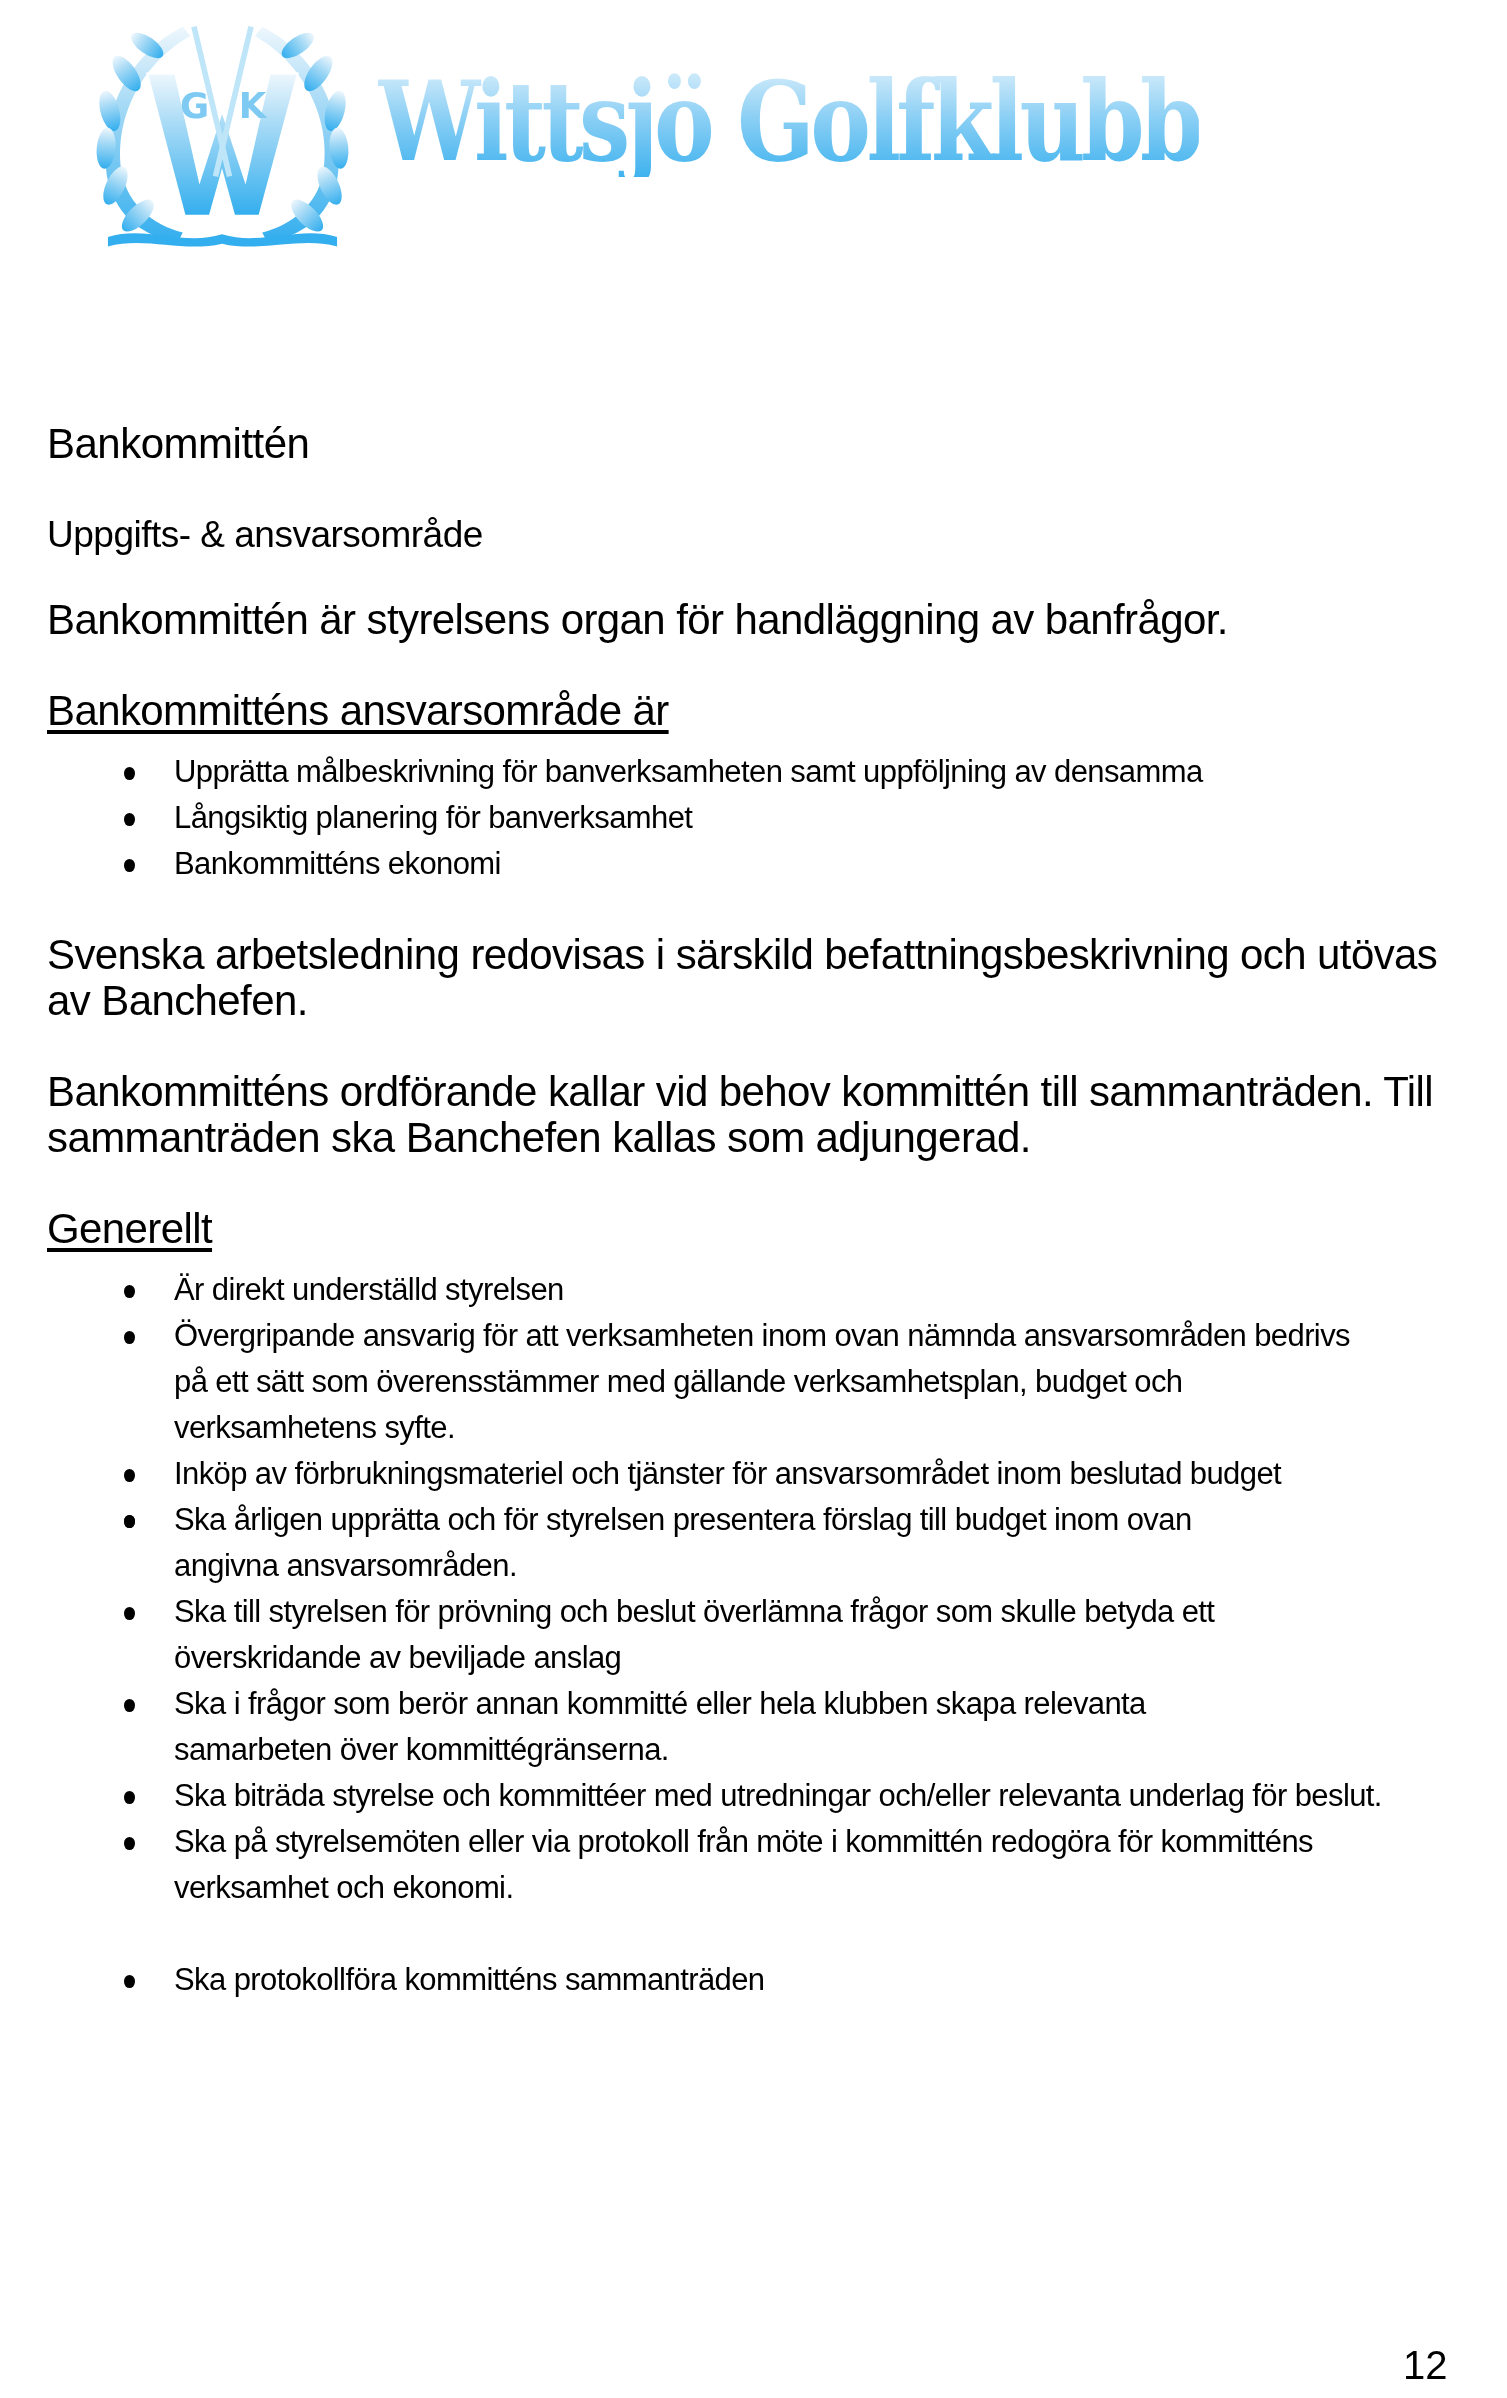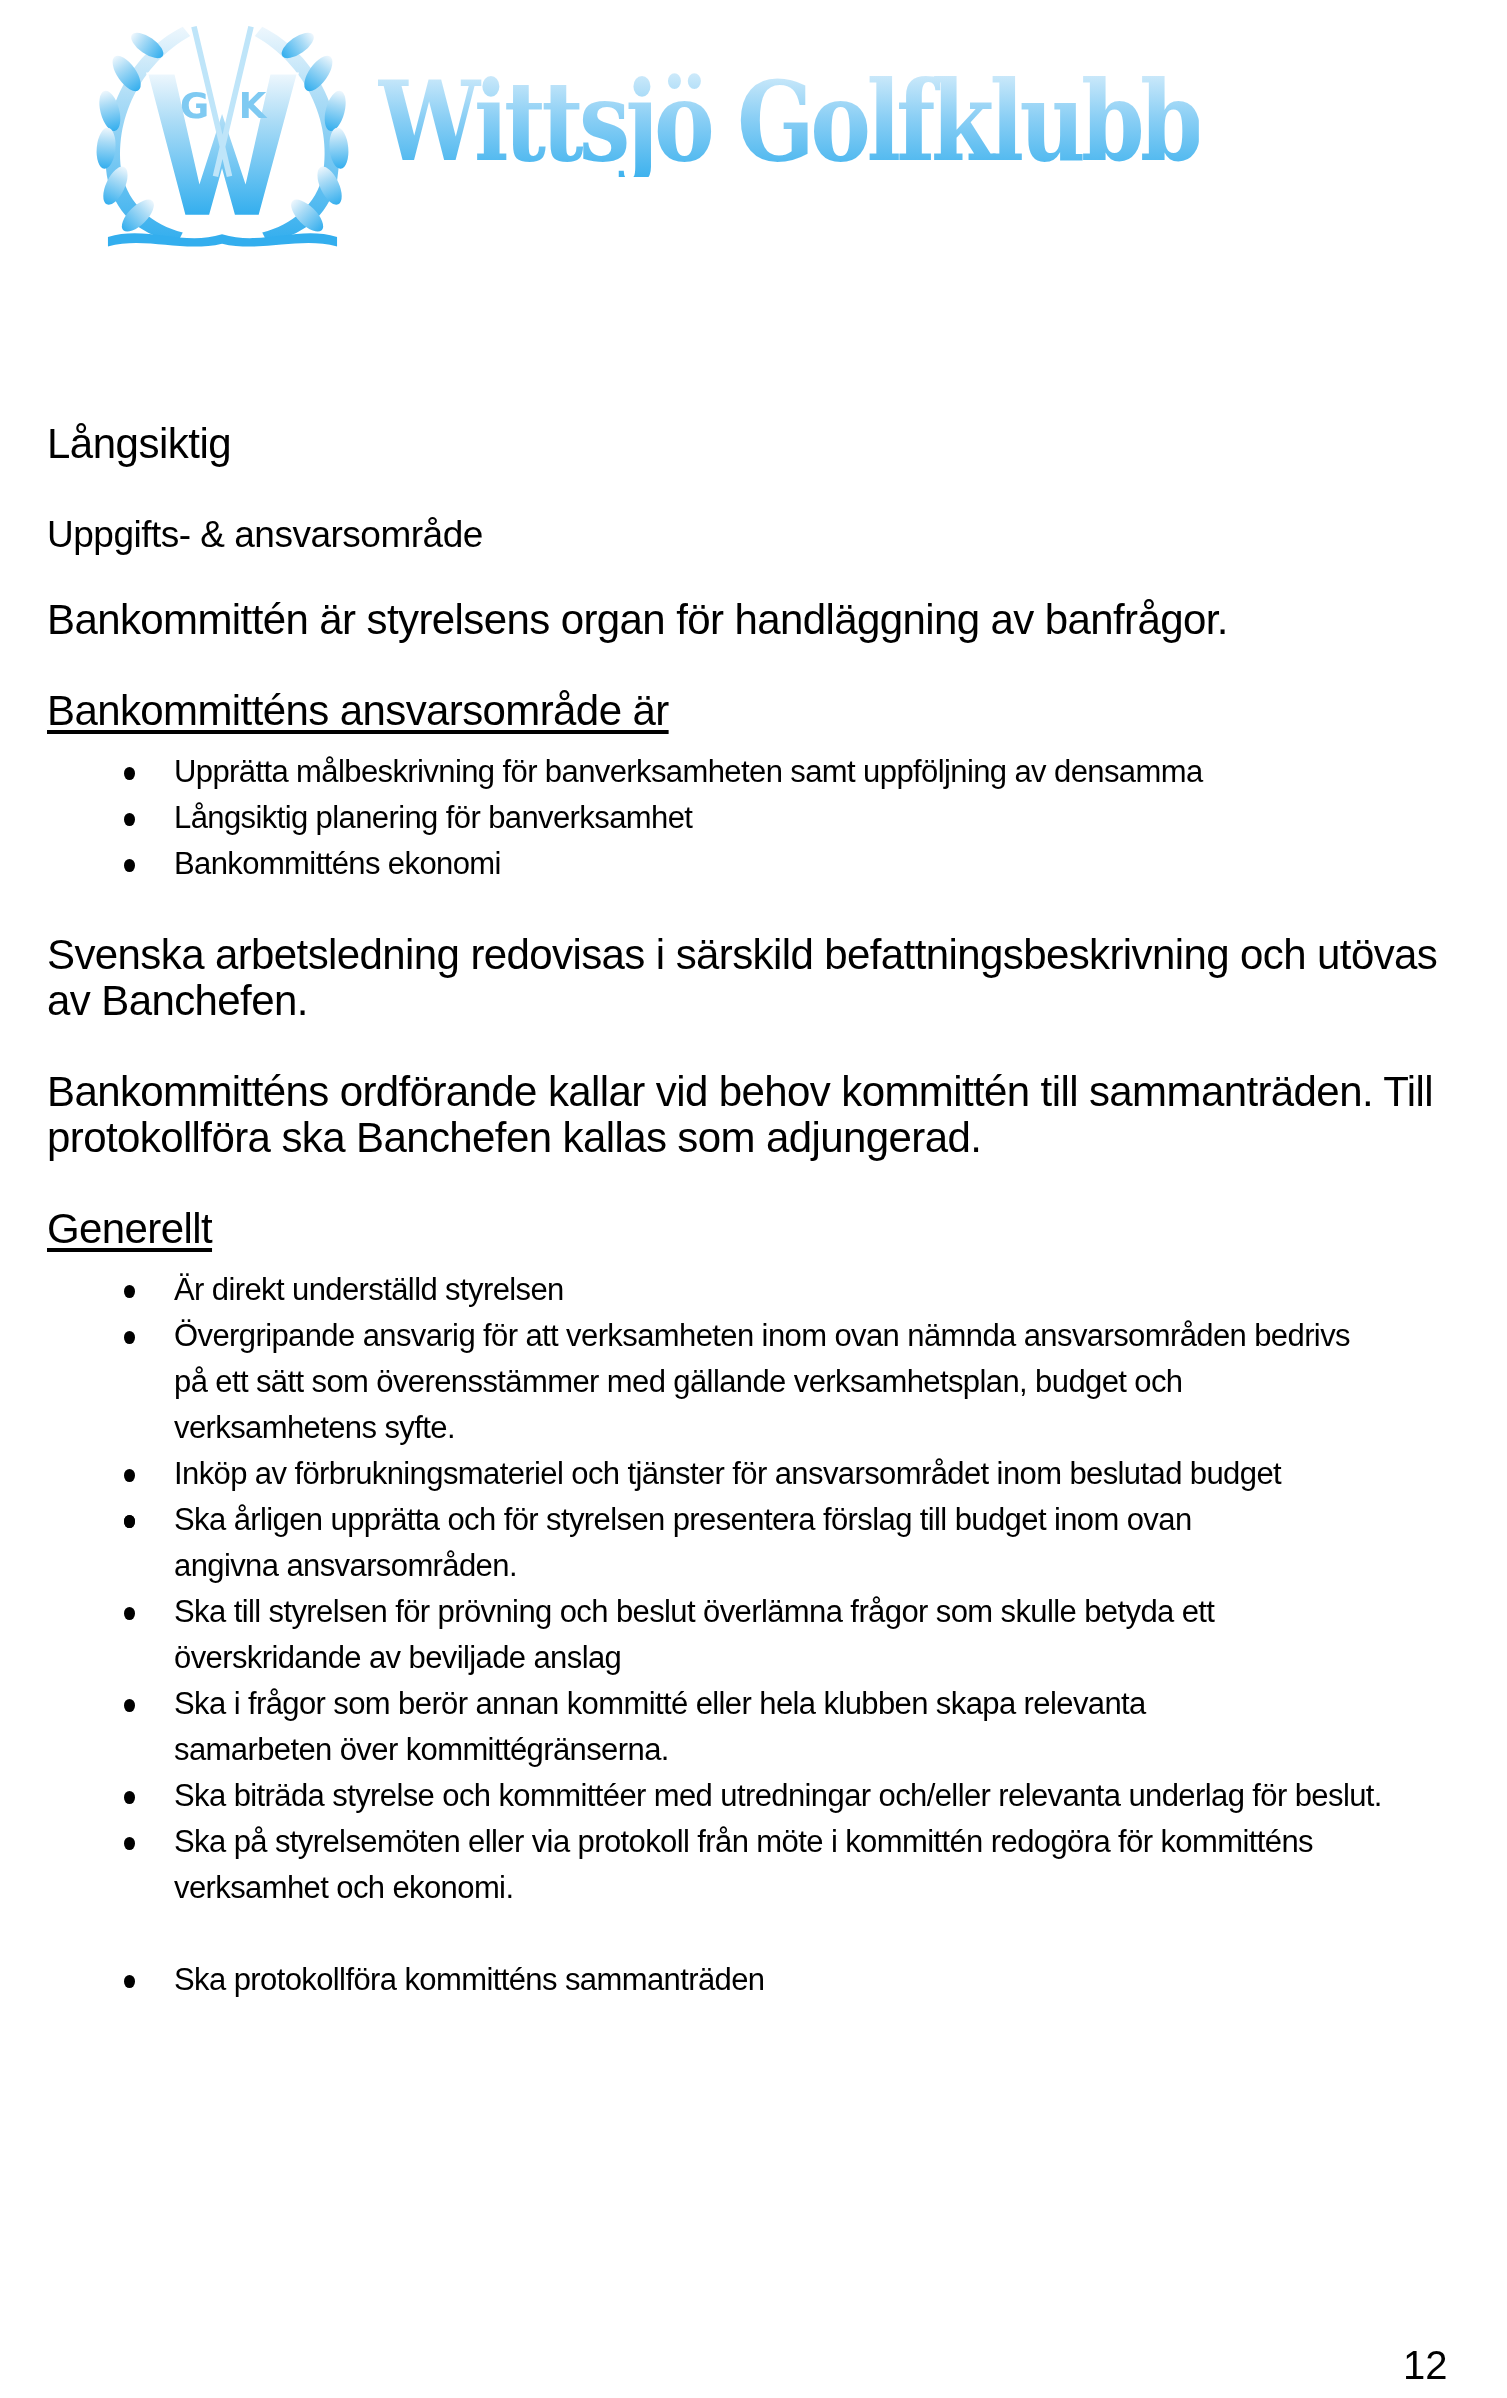--- a/index.html
+++ b/index.html
@@ -84,36 +84,36 @@
     <path d="M62 70 L92 70 L118 185 L142 110 L167 185 L193 70 L223 70 L182 222 L155 222 L142 175 L129 222 L102 222 Z" fill="url(#eg)" stroke="#ffffff" stroke-width="2"></path>
 
     <path d="M112 20 L150 180 M173 20 L135 180" stroke="#bfe5f9" stroke-width="6" fill="none"></path>
     <text x="97" y="118" font-family="DejaVu Sans, sans-serif" font-weight="bold" font-size="38" fill="#7fcaf2">G</text>
     <text x="160" y="118" font-family="DejaVu Sans, sans-serif" font-weight="bold" font-size="38" fill="#7fcaf2">K</text>
   </svg>
   <div class="wordmark">Wittsjö Golfklubb</div>
 </div>
 
 <div class="content">
-  <h2>Långsiktig</h2>
+  <h2>Bankommittén</h2>
   <h3>Uppgifts- &amp; ansvarsområde</h3>
 
   <p class="p-intro">Bankommittén är styrelsens organ för handläggning av banfrågor.</p>
 
   <p class="p-gap u">Bankommitténs ansvarsområde är</p>
   <ul>
     <li><span class="bullet"></span><span>Upprätta målbeskrivning för banverksamheten samt uppföljning av densamma</span></li>
     <li><span class="bullet"></span><span>Långsiktig planering för banverksamhet</span></li>
     <li><span class="bullet"></span><span>Bankommitténs ekonomi</span></li>
   </ul>
 
   <p class="p-gap">Svenska arbetsledning redovisas i särskild befattningsbeskrivning och utövas av Banchefen.</p>
 
   <p class="p-gap">Bankommitténs ordförande kallar vid behov kommittén till sammanträden. Till</p>
-  <p>protokollföra ska Banchefen kallas som adjungerad.</p>
+  <p>sammanträden ska Banchefen kallas som adjungerad.</p>
 
   <p class="p-gap u">Generellt</p>
   <ul style="width:1349px;">
     <li><span class="bullet"></span><span>Är direkt underställd styrelsen</span></li>
     <li style="padding-right:37px;"><span class="bullet"></span><span>Övergripande ansvarig för att verksamheten inom ovan nämnda ansvarsområden bedrivs på ett sätt som överensstämmer med gällande verksamhetsplan, budget och verksamhetens syfte.</span></li>
     <li><span class="bullet"></span><span>Inköp av förbrukningsmateriel och tjänster för ansvarsområdet inom beslutad budget</span></li>
     <li><span class="bullet"></span></li>
     <li style="padding-right:112px;"><span class="bullet"></span><span>Ska årligen upprätta och för styrelsen presentera förslag till budget inom ovan angivna ansvarsområden.</span></li>
     <li style="padding-right:75px;"><span class="bullet"></span><span>Ska till styrelsen för prövning och beslut överlämna frågor som skulle betyda ett överskridande av beviljade anslag</span></li>
     <li style="padding-right:112px;"><span class="bullet"></span><span>Ska i frågor som berör annan kommitté eller hela klubben skapa relevanta samarbeten över kommittégränserna.</span></li>

